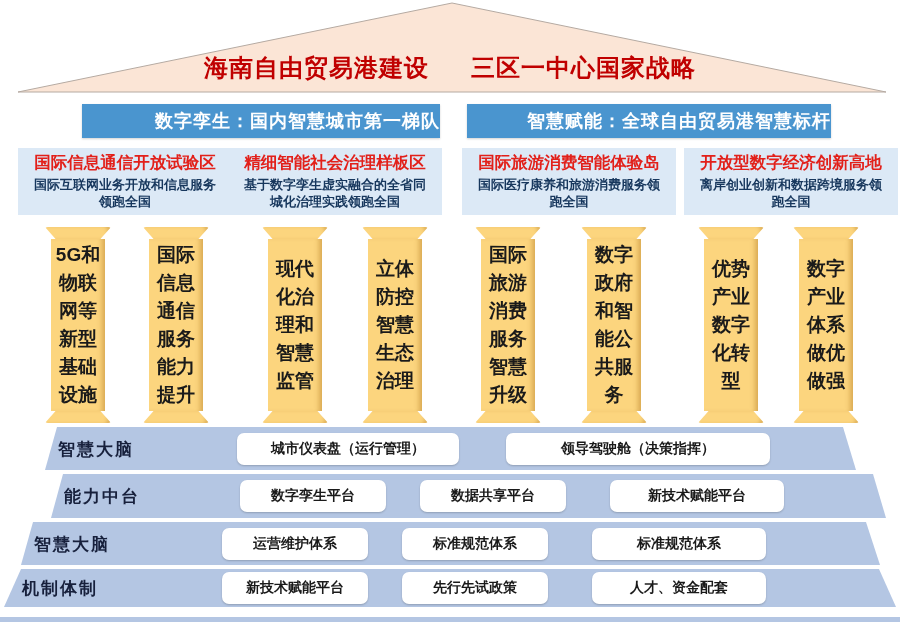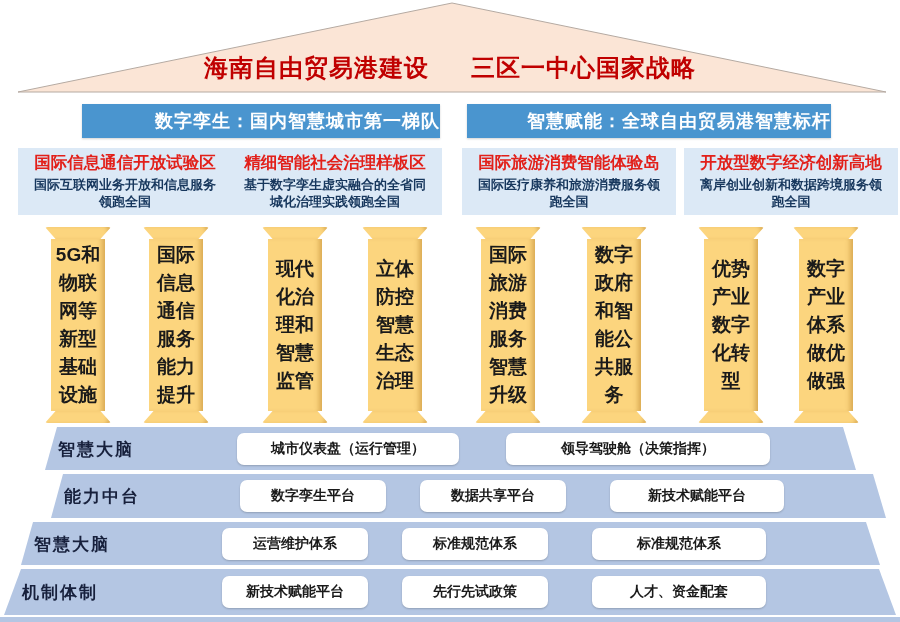--- a/index.html
+++ b/index.html
@@ -57,21 +57,21 @@
   }
   .pillar-0{ left:45px; }  .pillar-1{ left:143px; }
   .pillar-2{ left:262px; } .pillar-3{ left:362px; }
   .pillar-4{ left:475px; } .pillar-5{ left:581px; }
   .pillar-6{ left:698px; } .pillar-7{ left:793px; }
   
   .layer{ position:absolute; left:0; width:900px; background:#b4c6e3; }
   .layer-0{ top:427px; height:43px; clip-path:polygon(57px 0,843px 0,856px 100%,45px 100%); }
   .layer-1{ top:474px; height:44px; clip-path:polygon(45px 0,855px 0,868px 100%,33px 100%);margin-left:18px; }
   .layer-2{ top:522px; height:43px; clip-path:polygon(33px 0,866px 0,880px 100%,21px 100%); }
-  .layer-3{ top:569px; height:46px; clip-path:polygon(21px 0,879px 0,896px 100%,4px 100%); }
+  .layer-3{ top:569px; height:38px; clip-path:polygon(21px 0,879px 0,896px 100%,4px 100%); }
   .layer-label{
     position:absolute; top:50%; transform:translateY(-50%);
     font-size:17px; font-weight:bold; color:#17203c; letter-spacing:2px; white-space:nowrap;
   }
   .layer-0 .layer-label{ left:58px; }
   .layer-1 .layer-label{ left:46px; }
   .layer-2 .layer-label{ left:34px; }
   .layer-3 .layer-label{ left:22px; }
   .lbox{
     position:absolute; top:50%; transform:translateY(-50%); height:32px;

